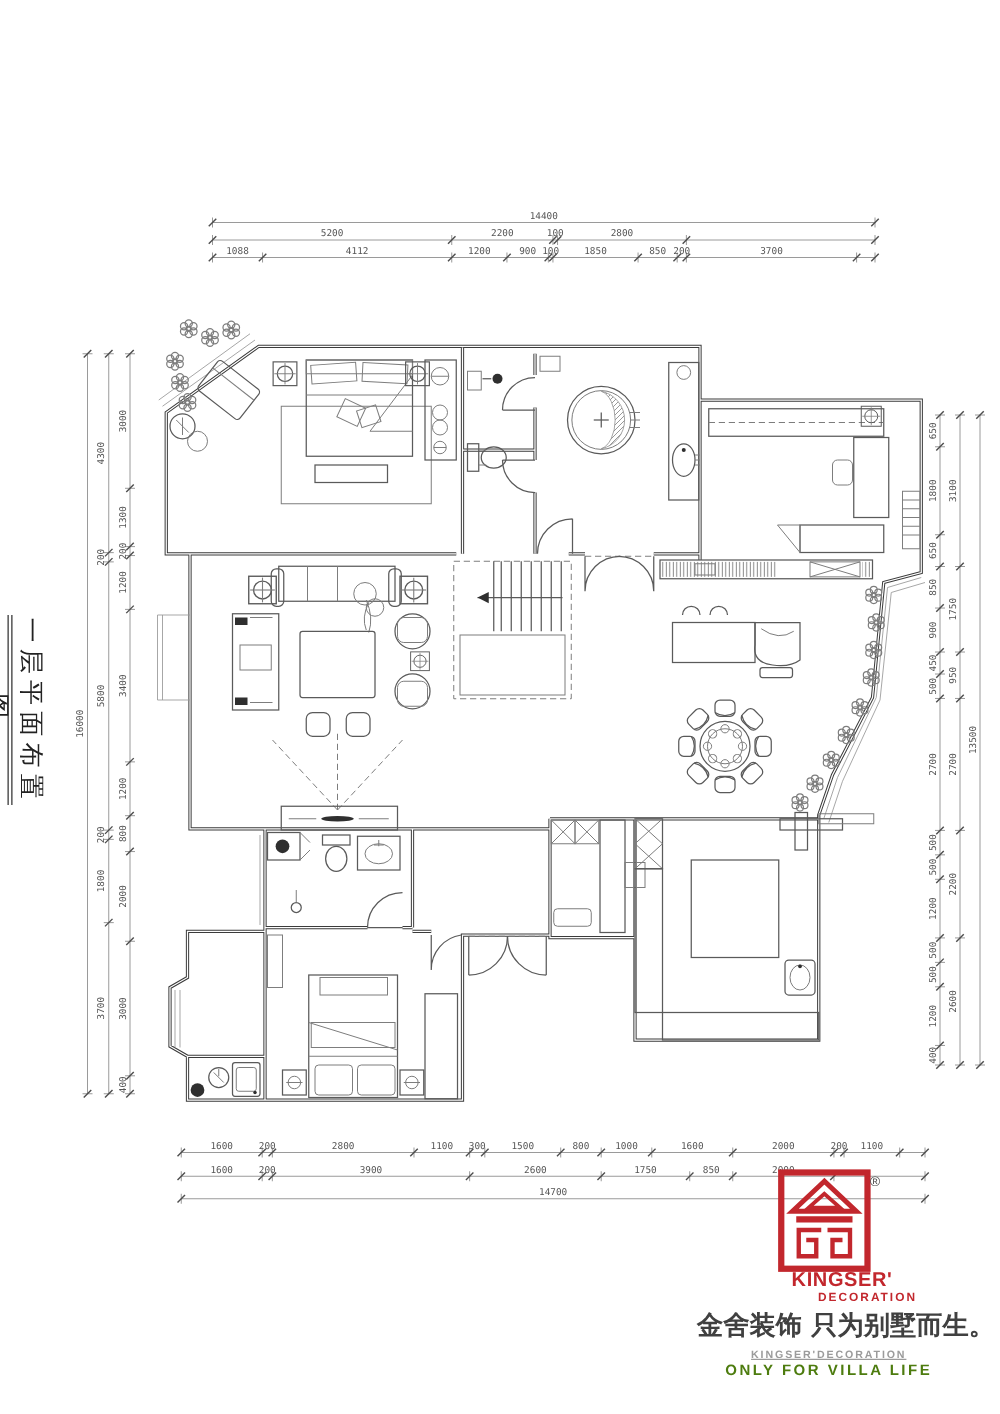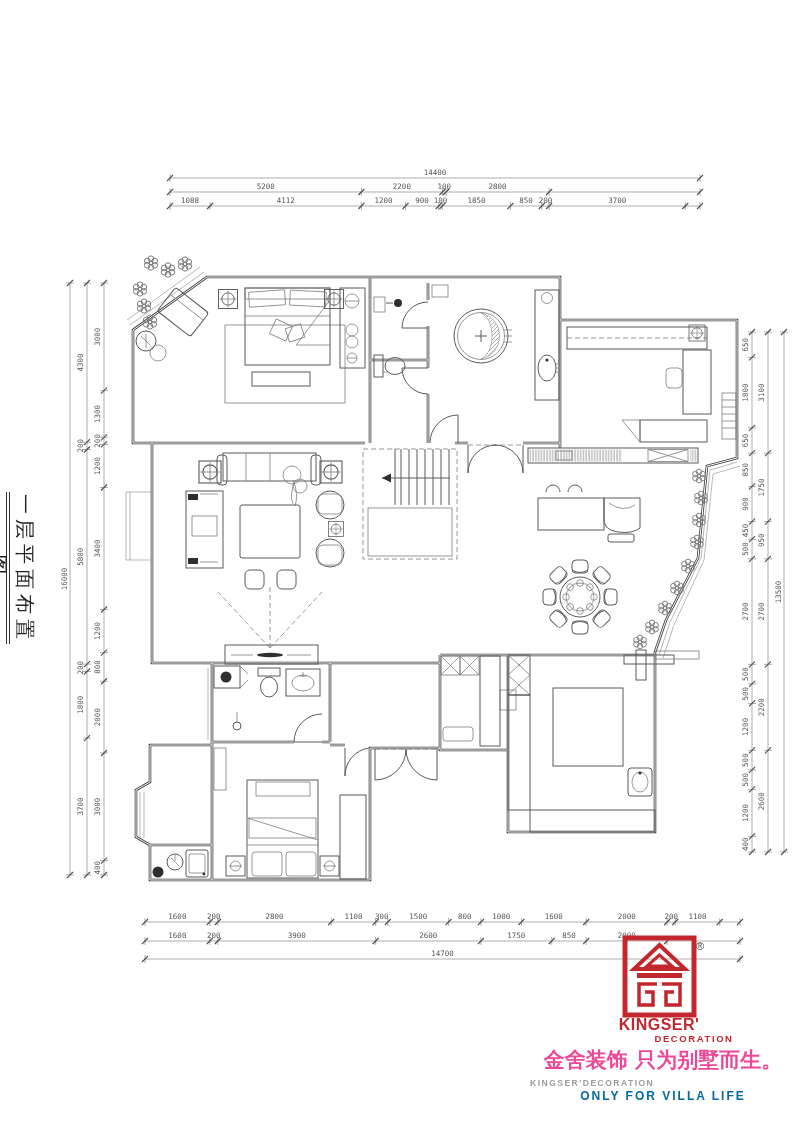--- a/index.html
+++ b/index.html
@@ -16,29 +16,29 @@
   
   .dl{stroke:#9a9a9a;stroke-width:.8;}
   .ds{stroke:#4d4d4d;stroke-width:1.1;}
   .dg{stroke:#8a8a8a;stroke-width:.7;}
   .dt{font:7.5px "DejaVu Sans Mono",monospace;fill:#555;}
   
   .vtitle{position:absolute;left:-67px;top:552px;width:178px;height:32px;transform:rotate(90deg);
     text-align:center;font-family:"DejaVu Sans",sans-serif;font-size:20px;letter-spacing:5px;color:#222;}
   .vtitle span{border-bottom:4px double #333;padding:0 2px 3px 2px;}
   
-  .brand1{position:absolute;left:604px;top:1016px;width:110px;text-align:center;
+  .brand1{position:absolute;left:604px;top:1016px;width:110px;text-align:right;
     font-weight:bold;font-size:16px;letter-spacing:.5px;}
   .brand2{position:absolute;left:639px;top:1033px;width:110px;text-align:center;
     font-weight:bold;font-size:9.5px;letter-spacing:1.6px;}
   .reg{position:absolute;left:696px;top:940px;font-size:11px;color:#444;}
-  .slogan{position:absolute;left:530px;top:1046px;width:266px;text-align:center;
-    font-family:"DejaVu Serif",serif;font-weight:bold;font-size:21px;color:#ec4899;white-space:nowrap;}
-  .sub1{position:absolute;left:530px;top:1078px;width:266px;text-align:left;
-    font-weight:bold;font-size:8.5px;letter-spacing:1.5px;}
+  .slogan{position:absolute;left:530px;top:1046px;width:266px;text-align:right;
+    font-family:"DejaVu Serif",serif;font-weight:bold;font-size:21px;color:#404040;white-space:nowrap;}
+  .sub1{position:absolute;left:530px;top:1078px;width:266px;text-align:center;
+    font-weight:bold;font-size:8.5px;letter-spacing:1.5px;text-decoration:underline;}
   .sub2{position:absolute;left:530px;top:1089px;width:266px;text-align:center;
     font-weight:bold;font-size:12px;letter-spacing:2px;}
 </style>
 </head>
 <body>
 
 <svg id="plan" width="800" height="1131" viewBox="0 0 800 1131">
   <defs>
     <pattern id="dots" width="5" height="5" patternUnits="userSpaceOnUse">
       <circle cx="1.5" cy="1.5" r="0.8" fill="#8a8a8a"></circle>
@@ -719,13 +719,13 @@
   <path d="M45.5,25 L33,36 L58,36 Z" fill="none" stroke="#c2272d" stroke-width="3"></path>
   <rect x="23" y="43" width="45" height="5" fill="#c2272d" stroke="none"></rect>
   <path d="M43,54 H25 V75 H39 V62 H31" fill="none" stroke="#c2272d" stroke-width="3.5"></path>
   <path d="M48,54 H66 V75 H52 V62 H60" fill="none" stroke="#c2272d" stroke-width="3.5"></path>
 </svg>
 <div class="reg">®</div>
 <div class="brand1" style="color:#c2272d">KINGSER'</div>
 <div class="brand2" style="color:#c2272d">DECORATION</div>
 <div class="slogan">金舍装饰 只为别墅而生。</div>
 <div class="sub1" style="color:#9b9b9b">KINGSER'DECORATION</div>
-<div class="sub2" style="color:#0369a1">ONLY FOR VILLA LIFE</div>
+<div class="sub2" style="color:#4d7c0f">ONLY FOR VILLA LIFE</div>
 
 </body></html>

